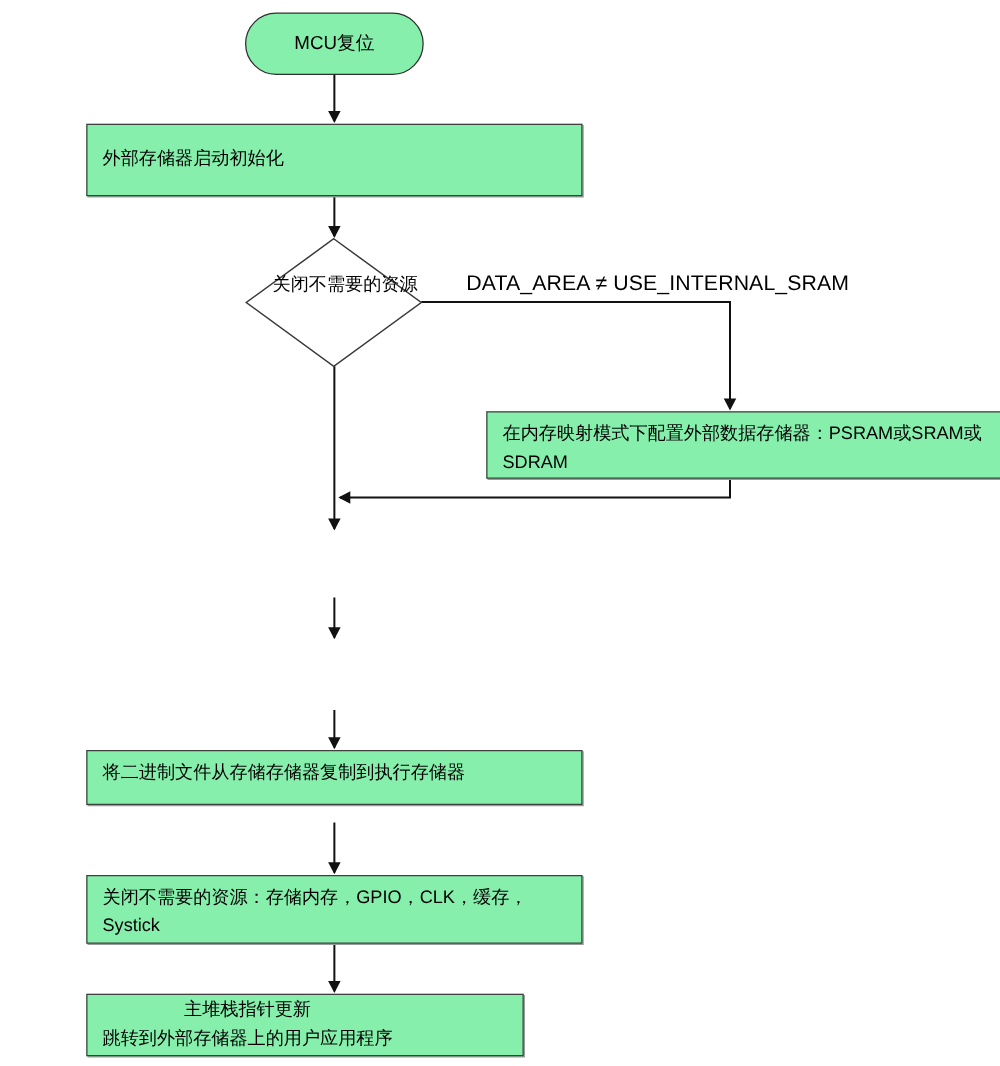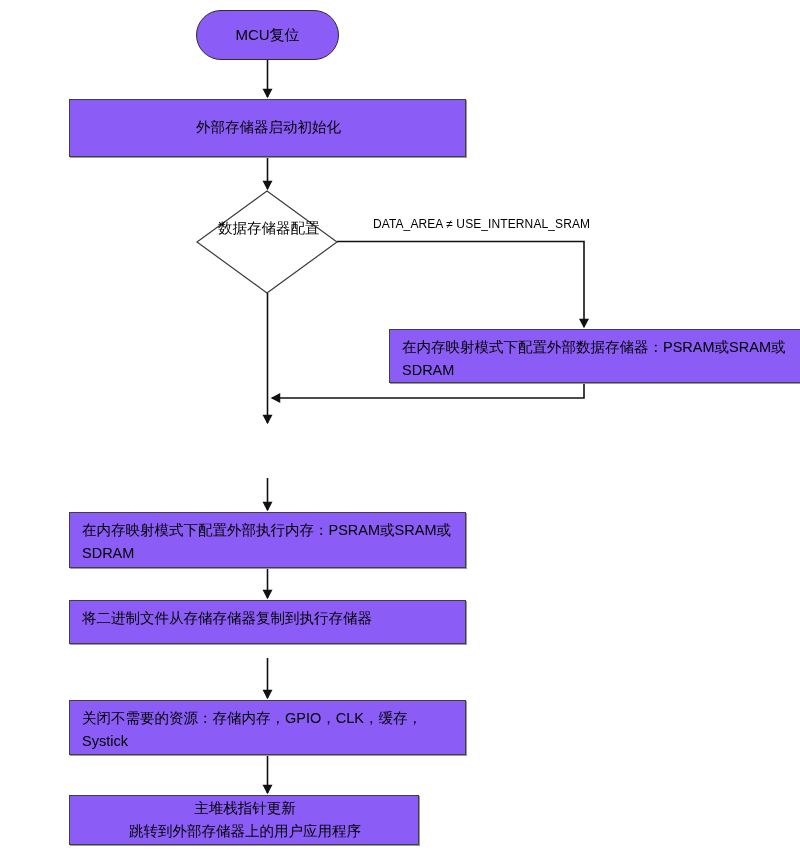--- a/index.html
+++ b/index.html
@@ -22,41 +22,40 @@
     position: absolute;
     left: 0;
     top: 0;
     width: 800px;
     height: 853px;
     pointer-events: none;
   }
   .node {
     position: absolute;
     box-sizing: border-box;
-    background: #8b5cf6;
+    background: #86efac;
     border: 1px solid #3a3a3a;
   }
   .node .txt {
     display: block;
     font-size: 14.5px;
     line-height: 1.62;
     color: #000000;
     white-space: pre-line;
   }
   .proc {
     border: 1px solid #3f3f3f;
     box-shadow: 1px 1px 0 #9a9a9a;
     padding: 6px 10px 6px 12px;
   }
   .proc .txt { text-align: left; }
   .proc.center .txt { text-align: center; }
   .proc.vcenter {
     display: flex;
     align-items: center;
-    justify-content: center;
   }
   .terminator {
     border: 1px solid #2e2e2e;
     border-radius: 26px;
     display: flex;
     align-items: center;
     justify-content: center;
   }
   .terminator .txt {
     text-align: center;
@@ -73,21 +72,21 @@
   .diamond-label {
     position: absolute;
     font-size: 14.5px;
     line-height: 1.5;
     text-align: left;
     color: #000;
     white-space: pre-line;
   }
   .edge-label {
     position: absolute;
-    font-size: 12px;
+    font-size: 17px;
     line-height: 1.2;
     letter-spacing: 0.1px;
     color: #000;
     white-space: nowrap;
   }
 </style>
 </head>
 <body>
 
 <div id="canvas">
@@ -117,33 +116,30 @@
   </div>
 
   <div class="node proc center vcenter" style="left:69px; top:99px; width:397px; height:58px;">
     <span class="txt">外部存储器启动初始化</span>
   </div>
 
   <div class="diamond-wrap" style="left:196px; top:190px; width:142px; height:104px;">
     <svg class="shape" width="142" height="104" viewBox="0 0 142 104" xmlns="http://www.w3.org/2000/svg">
       <path d="M 71 1 L 141 52 L 71 103 L 1 52 z" fill="#ffffff" stroke="#3a3a3a" stroke-width="1.2"></path>
     </svg>
-    <span class="diamond-label" style="left:22px; top:28px; width:135px;">数据存储器配置</span>
+    <span class="diamond-label" style="left:22px; top:28px; width:135px;">关闭不需要的资源</span>
   </div>
 
   <span class="edge-label" style="left:373px; top:217px;">DATA_AREA ≠ USE_INTERNAL_SRAM</span>
 
   <div class="node proc" style="left:389px; top:329px; width:442px; height:54px;">
     <span class="txt">在内存映射模式下配置外部数据存储器：PSRAM或SRAM或SDRAM</span>
   </div>
 
 
-  <div class="node proc" style="left:69px; top:512px; width:397px; height:56px;">
-    <span class="txt">在内存映射模式下配置外部执行内存：PSRAM或SRAM或SDRAM</span>
-  </div>
 
   <div class="node proc" style="left:69px; top:600px; width:397px; height:44px;">
     <span class="txt">将二进制文件从存储存储器复制到执行存储器</span>
   </div>
 
   <div class="node proc" style="left:69px; top:700px; width:397px; height:55px;">
     <span class="txt">关闭不需要的资源：存储内存，GPIO，CLK，缓存，Systick</span>
   </div>
 
   <div class="node proc center vcenter" style="left:69px; top:795px; width:350px; height:50px;">

